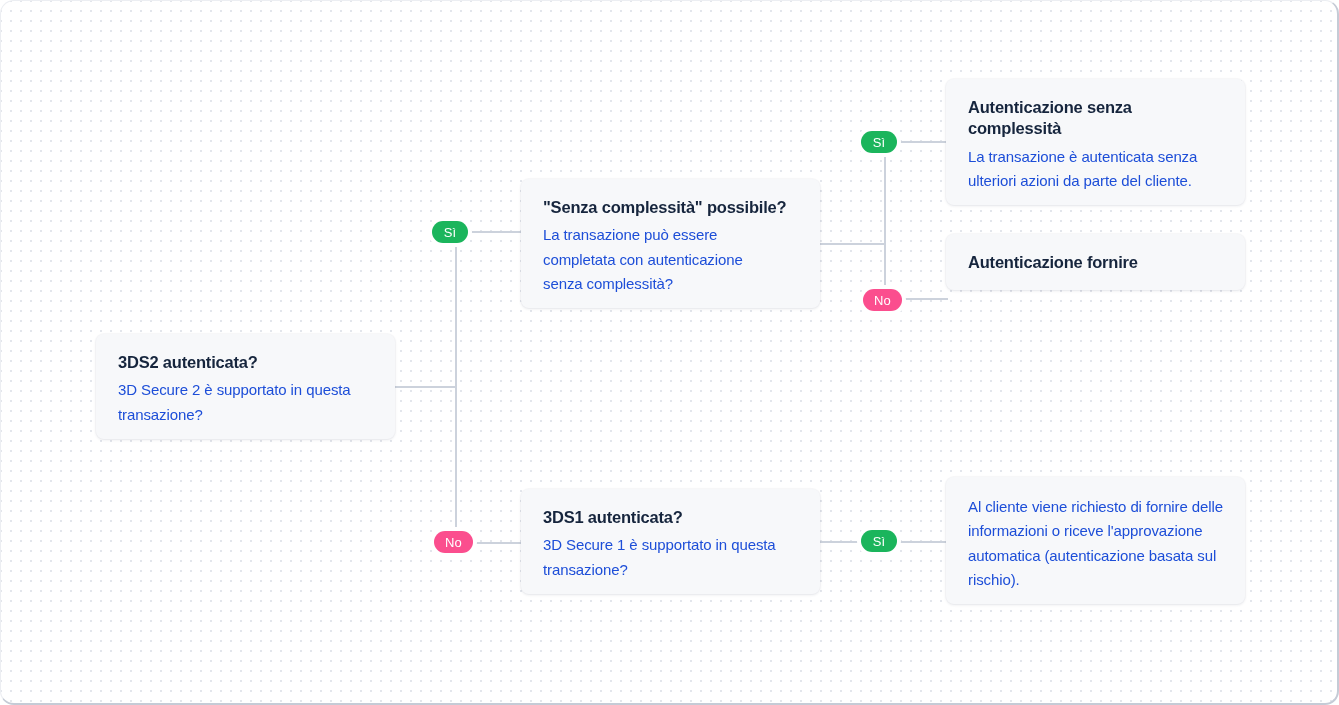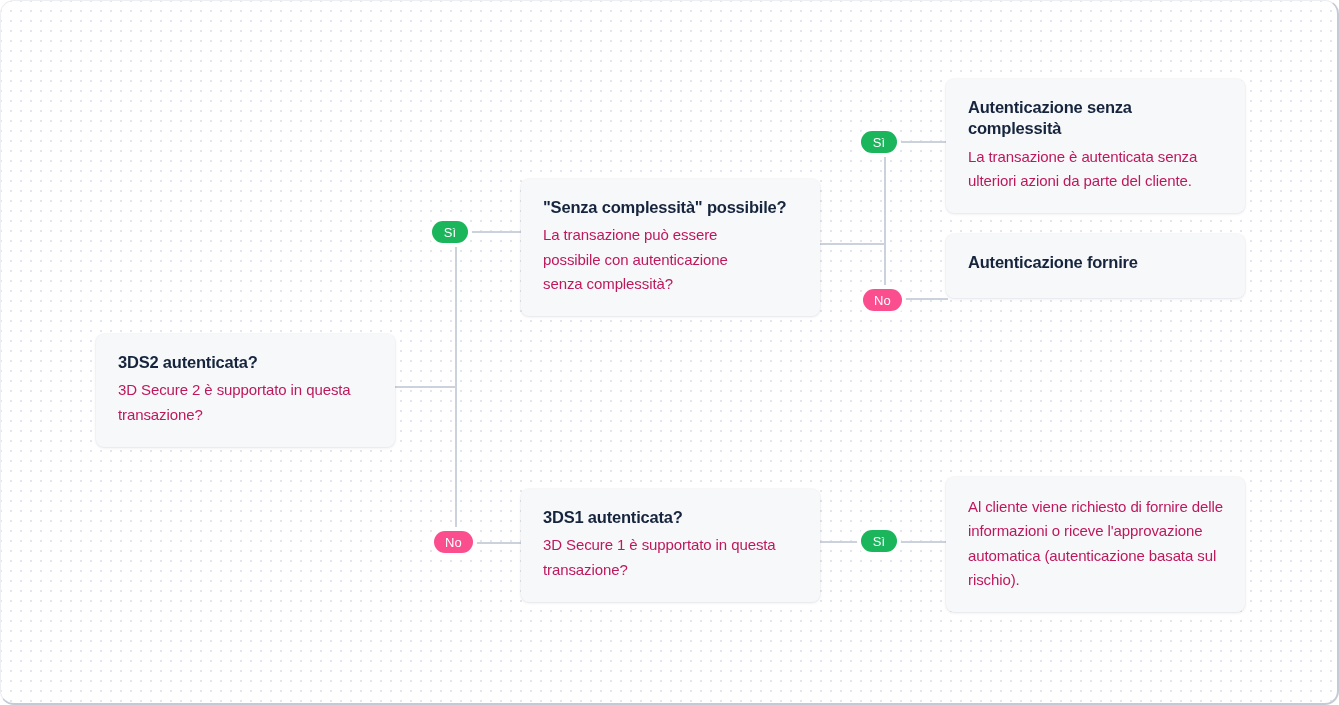--- a/index.html
+++ b/index.html
@@ -34,34 +34,34 @@
   }
   .edge.h { height: 2px; }
   .edge.v { width: 2px; }
 
   
   .node {
     position: absolute;
     background: #f7f8fa;
     border-radius: 8px;
     box-shadow: 0 1px 3px rgba(27,40,66,0.10), 0 0 0 1px rgba(27,40,66,0.025);
-    padding: 18px 22px 20px 22px;
+    padding: 18px 22px 12px 22px;
   }
   .node-title {
     font-size: 16.5px;
     font-weight: bold;
     color: #16253d;
     letter-spacing: -0.2px;
     line-height: 1.3;
     margin-bottom: 5px;
   }
   .node-desc {
     font-size: 15px;
     font-weight: normal;
-    color: #be185d;
+    color: #1d4ed8;
     line-height: 1.62;
     letter-spacing: -0.1px;
   }
 
   
   .badge {
     position: absolute;
     display: flex;
     align-items: center;
     justify-content: center;
@@ -122,21 +122,21 @@
     <span>Sì</span>
   </div>
 
   <div class="node" style="left:95px; top:333px; width:299px;">
     <div class="node-title">3DS2 autenticata?</div>
     <div class="node-desc">3D Secure 2 è supportato in questa transazione?</div>
   </div>
 
   <div class="node" style="left:520px; top:178px; width:299px;">
     <div class="node-title">"Senza complessità" possibile?</div>
-    <div class="node-desc" style="max-width:228px;">La transazione può essere possibile con autenticazione senza complessità?</div>
+    <div class="node-desc" style="max-width:228px;">La transazione può essere completata con autenticazione senza complessità?</div>
   </div>
 
   <div class="node" style="left:520px; top:488px; width:299px;">
     <div class="node-title">3DS1 autenticata?</div>
     <div class="node-desc">3D Secure 1 è supportato in questa transazione?</div>
   </div>
 
   <div class="node" style="left:945px; top:78px; width:299px;">
     <div class="node-title" style="max-width:196px;">Autenticazione senza complessità</div>
     <div class="node-desc">La transazione è autenticata senza ulteriori azioni da parte del cliente.</div>

